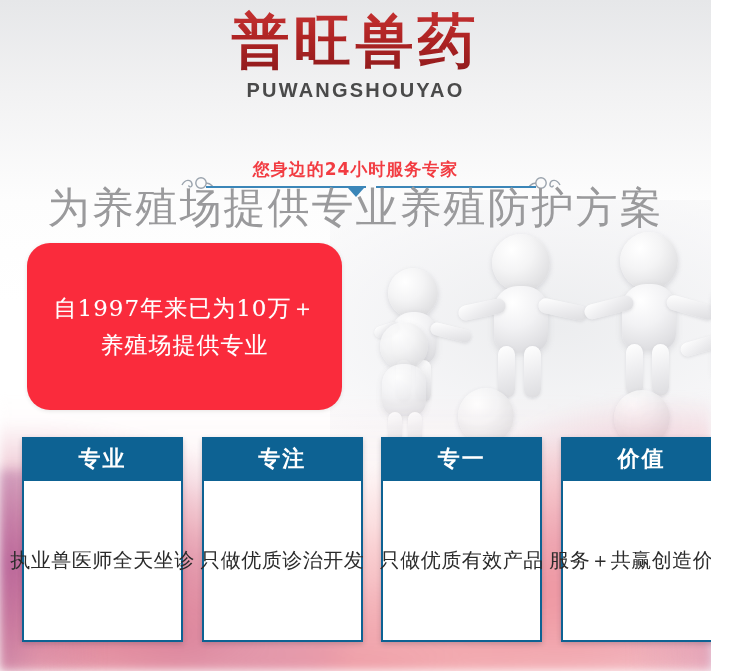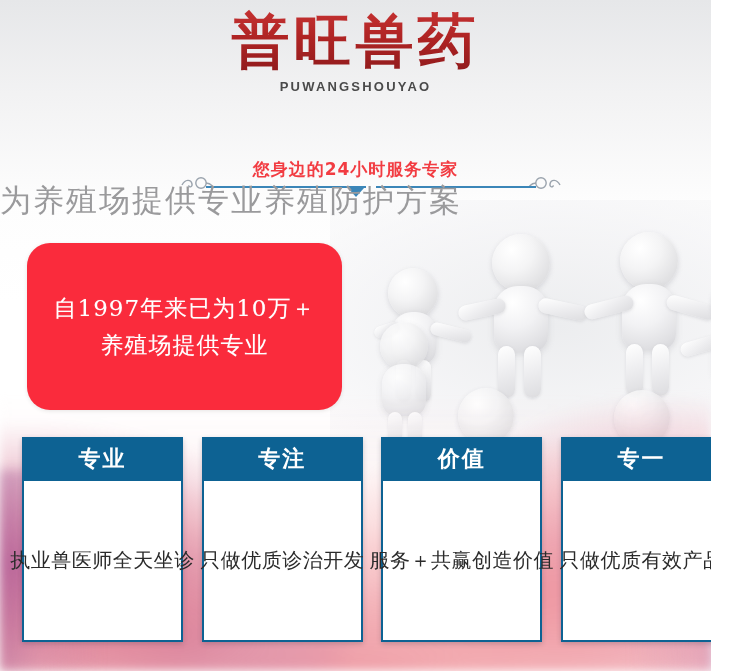--- a/index.html
+++ b/index.html
@@ -87,21 +87,21 @@
     letter-spacing: 4px;
     color: #a82223;
     background: linear-gradient(180deg, #c63232 0%, #ad2323 48%, #8e1a1c 100%);
     -webkit-background-clip: text;
     background-clip: text;
     -webkit-text-fill-color: transparent;
     line-height: 1.15;
   }
   .brand-en {
     margin-top: 4px;
-    font-size: 13px;
+    font-size: 20px;
     font-weight: bold;
     letter-spacing: 2.2px;
     color: #4a4a4a;
   }
 
   
   .slogan-wrap {
     position: absolute;
     left: 0; right: 0; top: 130px;
     height: 44px;
@@ -141,22 +141,23 @@
     width: 0; height: 0;
     border-left: 8px solid transparent;
     border-right: 8px solid transparent;
     border-top: 9px solid #3b86b8;
   }
 
   
   .headline {
     position: absolute;
     left: 0; right: 0; top: 180px;
-    font-family: "DejaVu Sans", "Liberation Sans", sans-serif;
-    font-size: 31px;
+    text-align: center;
+    font-family: "DejaVu Sans", "Liberation Sans", sans-serif;
+    font-size: 42px;
     font-weight: normal;
     letter-spacing: 2px;
     color: #9a9a9c;
   }
 
   
   .redbox {
     position: absolute;
     left: 27px; top: 243px;
     width: 315px; height: 167px;
@@ -329,29 +330,29 @@
 
     <div class="card">
       <div class="card-head">专注</div>
       <div class="card-body">
         <span>只做优质</span>
         <span>诊治开发</span>
       </div>
     </div>
 
     <div class="card">
+      <div class="card-head">专一</div>
+      <div class="card-body">
+        <span>只做优质</span>
+        <span>有效产品</span>
+      </div>
+    </div>
+
+    <div class="card">
       <div class="card-head">价值</div>
       <div class="card-body">
         <span>服务＋共赢</span>
         <span>创造价值</span>
       </div>
     </div>
 
-    <div class="card">
-      <div class="card-head">专一</div>
-      <div class="card-body">
-        <span>只做优质</span>
-        <span>有效产品</span>
-      </div>
-    </div>
-
   </div>
 </div>
 
 </body></html>

